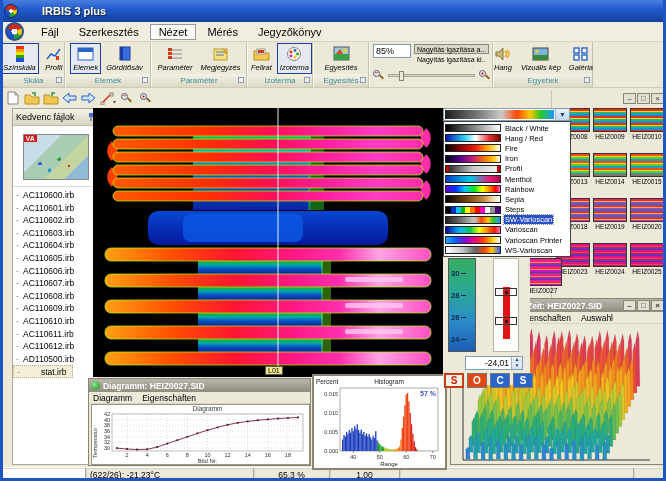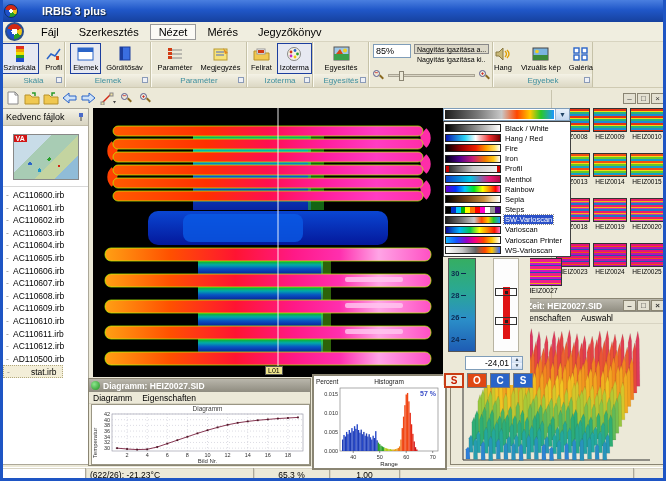--- a/index.html
+++ b/index.html
@@ -30,21 +30,21 @@
 
   
   .ribbon{position:absolute;left:0;top:42px;width:666px;height:46px;background:#ece9d8;
     display:flex;align-items:stretch;padding-left:2px;border-bottom:1px solid #cfcab2;}
   .rgroup{display:flex;flex-direction:column;border-right:1px solid #c6c2a8;border-left:1px solid #fbfaf2;}
   .rbtns{flex:1;display:flex;align-items:stretch;justify-content:center;padding:1px 1px 0 1px;}
   .rbtn{display:flex;flex-direction:column;align-items:center;justify-content:flex-start;
     padding:1px 2px 0 2px;margin:0 1px;border:1px solid transparent;}
   .rbtn.pressed{border:1px solid #1c3e9e;background:#e7e9f1;}
   .rbtn .ric{width:20px;height:17px;display:flex;align-items:center;justify-content:center;}
-  .rbtn .rlabel{font-size:7.5px;white-space:nowrap;margin-top:1px;}
+  .rbtn .rlabel{font-size:7.5px;white-space:nowrap;margin-top:1px;font-style:italic;}
   .rcaption{height:13px;background:linear-gradient(180deg,#f4f2e6,#dcd8c4);
     font-size:8px;color:#3e8f9e;display:flex;align-items:center;justify-content:center;position:relative;}
   .rcaption .launcher{position:absolute;right:2px;top:3px;width:6px;height:6px;border:1px solid #8b9bb8;background:#eef0f6;}
   
   .zoomgrp{width:124px;display:flex;flex-direction:column;padding:2px 2px 0 3px;
     border-right:1px solid #c6c2a8;border-left:1px solid #fbfaf2;}
   .zrow1{display:flex;}
   .zoominput{width:38px;height:14px;font-size:9px;border:1px solid #7f9db9;padding:0 2px;font-family:"Liberation Sans",sans-serif;}
   .zfits{display:flex;flex-direction:column;margin-left:3px;}
   .zfit{font-size:7px;white-space:nowrap;padding:0 2px;height:10px;line-height:10px;border:1px solid transparent;}
@@ -55,21 +55,21 @@
   .mag{width:11px;height:11px;position:relative;}
   .mag .lens{position:absolute;left:0;top:0;width:7px;height:7px;border:1.5px solid #5a5a8c;border-radius:50%;
     font-size:6px;line-height:5px;text-align:center;color:#c00;font-weight:bold;}
   .mag .handle{position:absolute;left:6px;top:6px;width:5px;height:2px;background:#8a6a20;transform:rotate(45deg);}
 
   
   .toolbar2{position:absolute;left:0;top:88px;width:560px;height:20px;display:flex;align-items:center;padding-left:4px;}
   .t2i{width:17px;height:16px;margin-right:2px;display:flex;align-items:center;justify-content:center;}
 
   
-  .sidebar{position:absolute;left:2px;top:108px;width:87px;height:357px;background:#fff;
+  .sidebar{position:absolute;left:12px;top:108px;width:87px;height:357px;background:#fff;
     border:1px solid #aca899;display:flex;flex-direction:column;}
   .sbheader{height:17px;background:linear-gradient(180deg,#f4f2e6,#d9d5c2);border-bottom:1px solid #c2bda8;
     font-size:9px;display:flex;align-items:center;padding:0 3px;}
   .sbheader .sbt{flex:1;}
   .sbthumb{width:66px;height:46px;margin:8px auto 6px auto;border:1px solid #888;position:relative;
     background:
       radial-gradient(circle 3px at 25% 65%,#2a64c8 60%,transparent 61%),
       radial-gradient(circle 3px at 55% 55%,#28a028 60%,transparent 61%),
       radial-gradient(circle 2px at 70% 70%,#d22814 60%,transparent 61%),
       radial-gradient(circle 3px at 40% 80%,#1e96c8 60%,transparent 61%),

